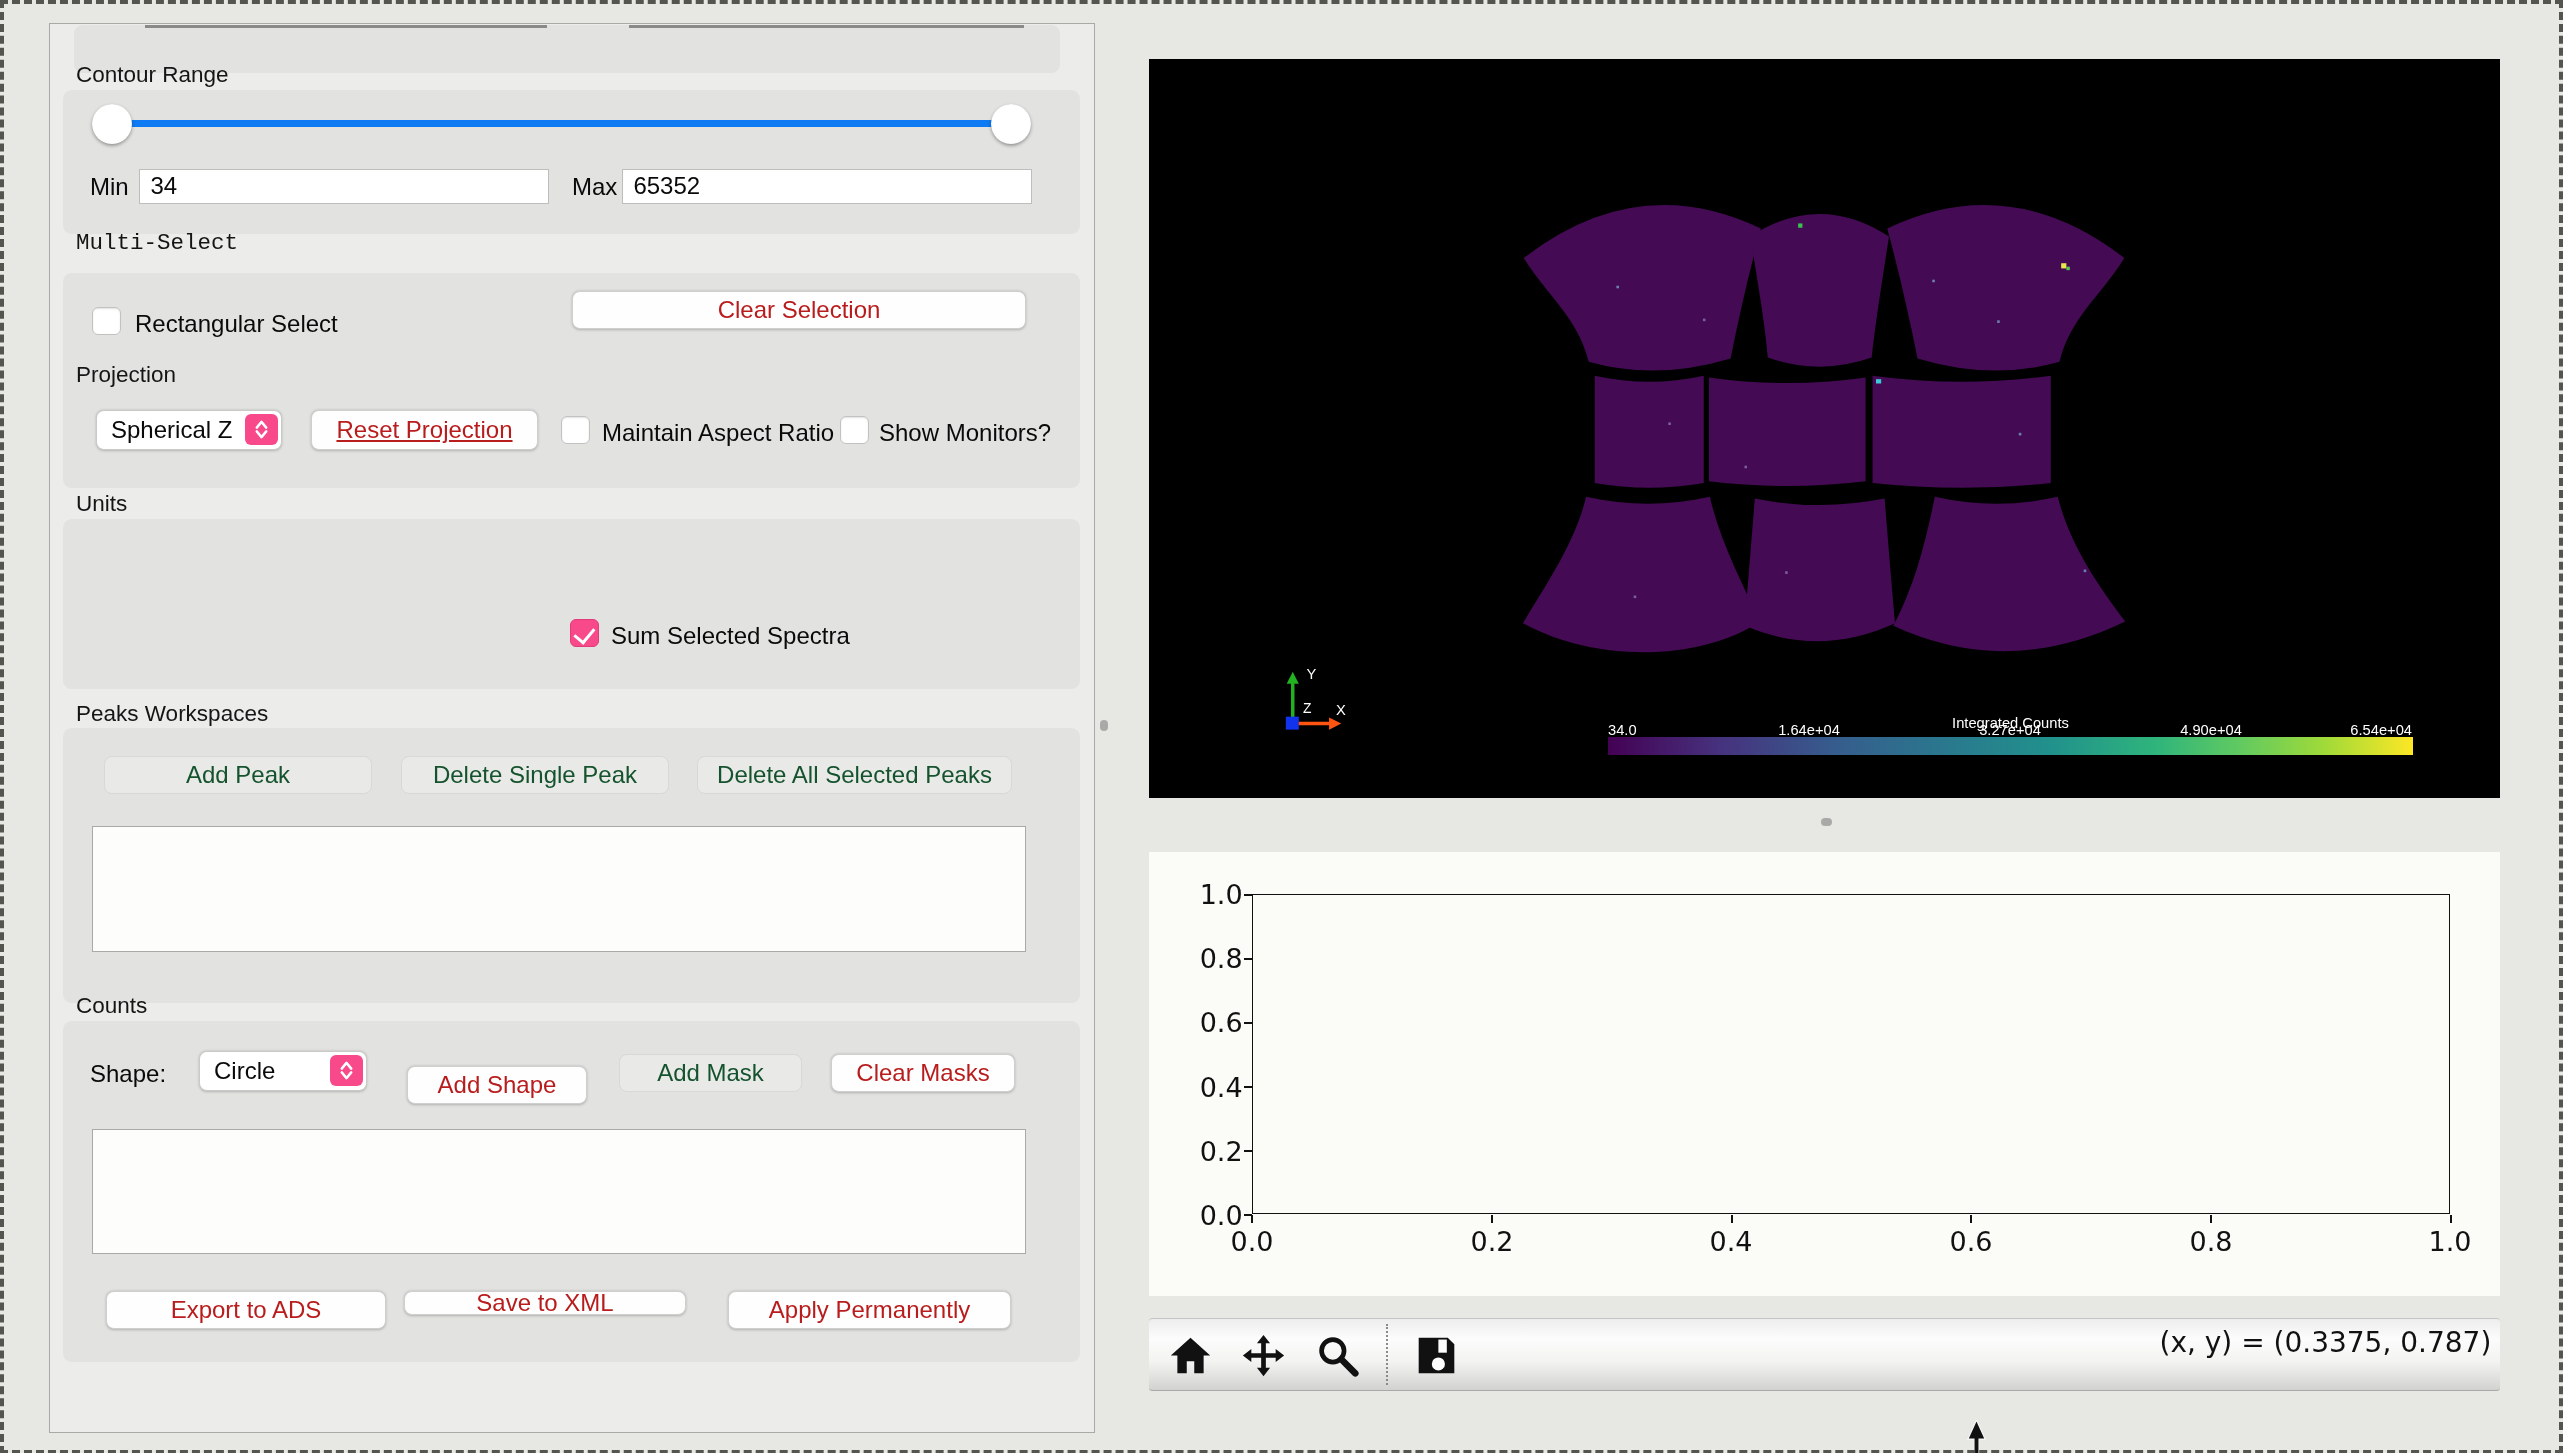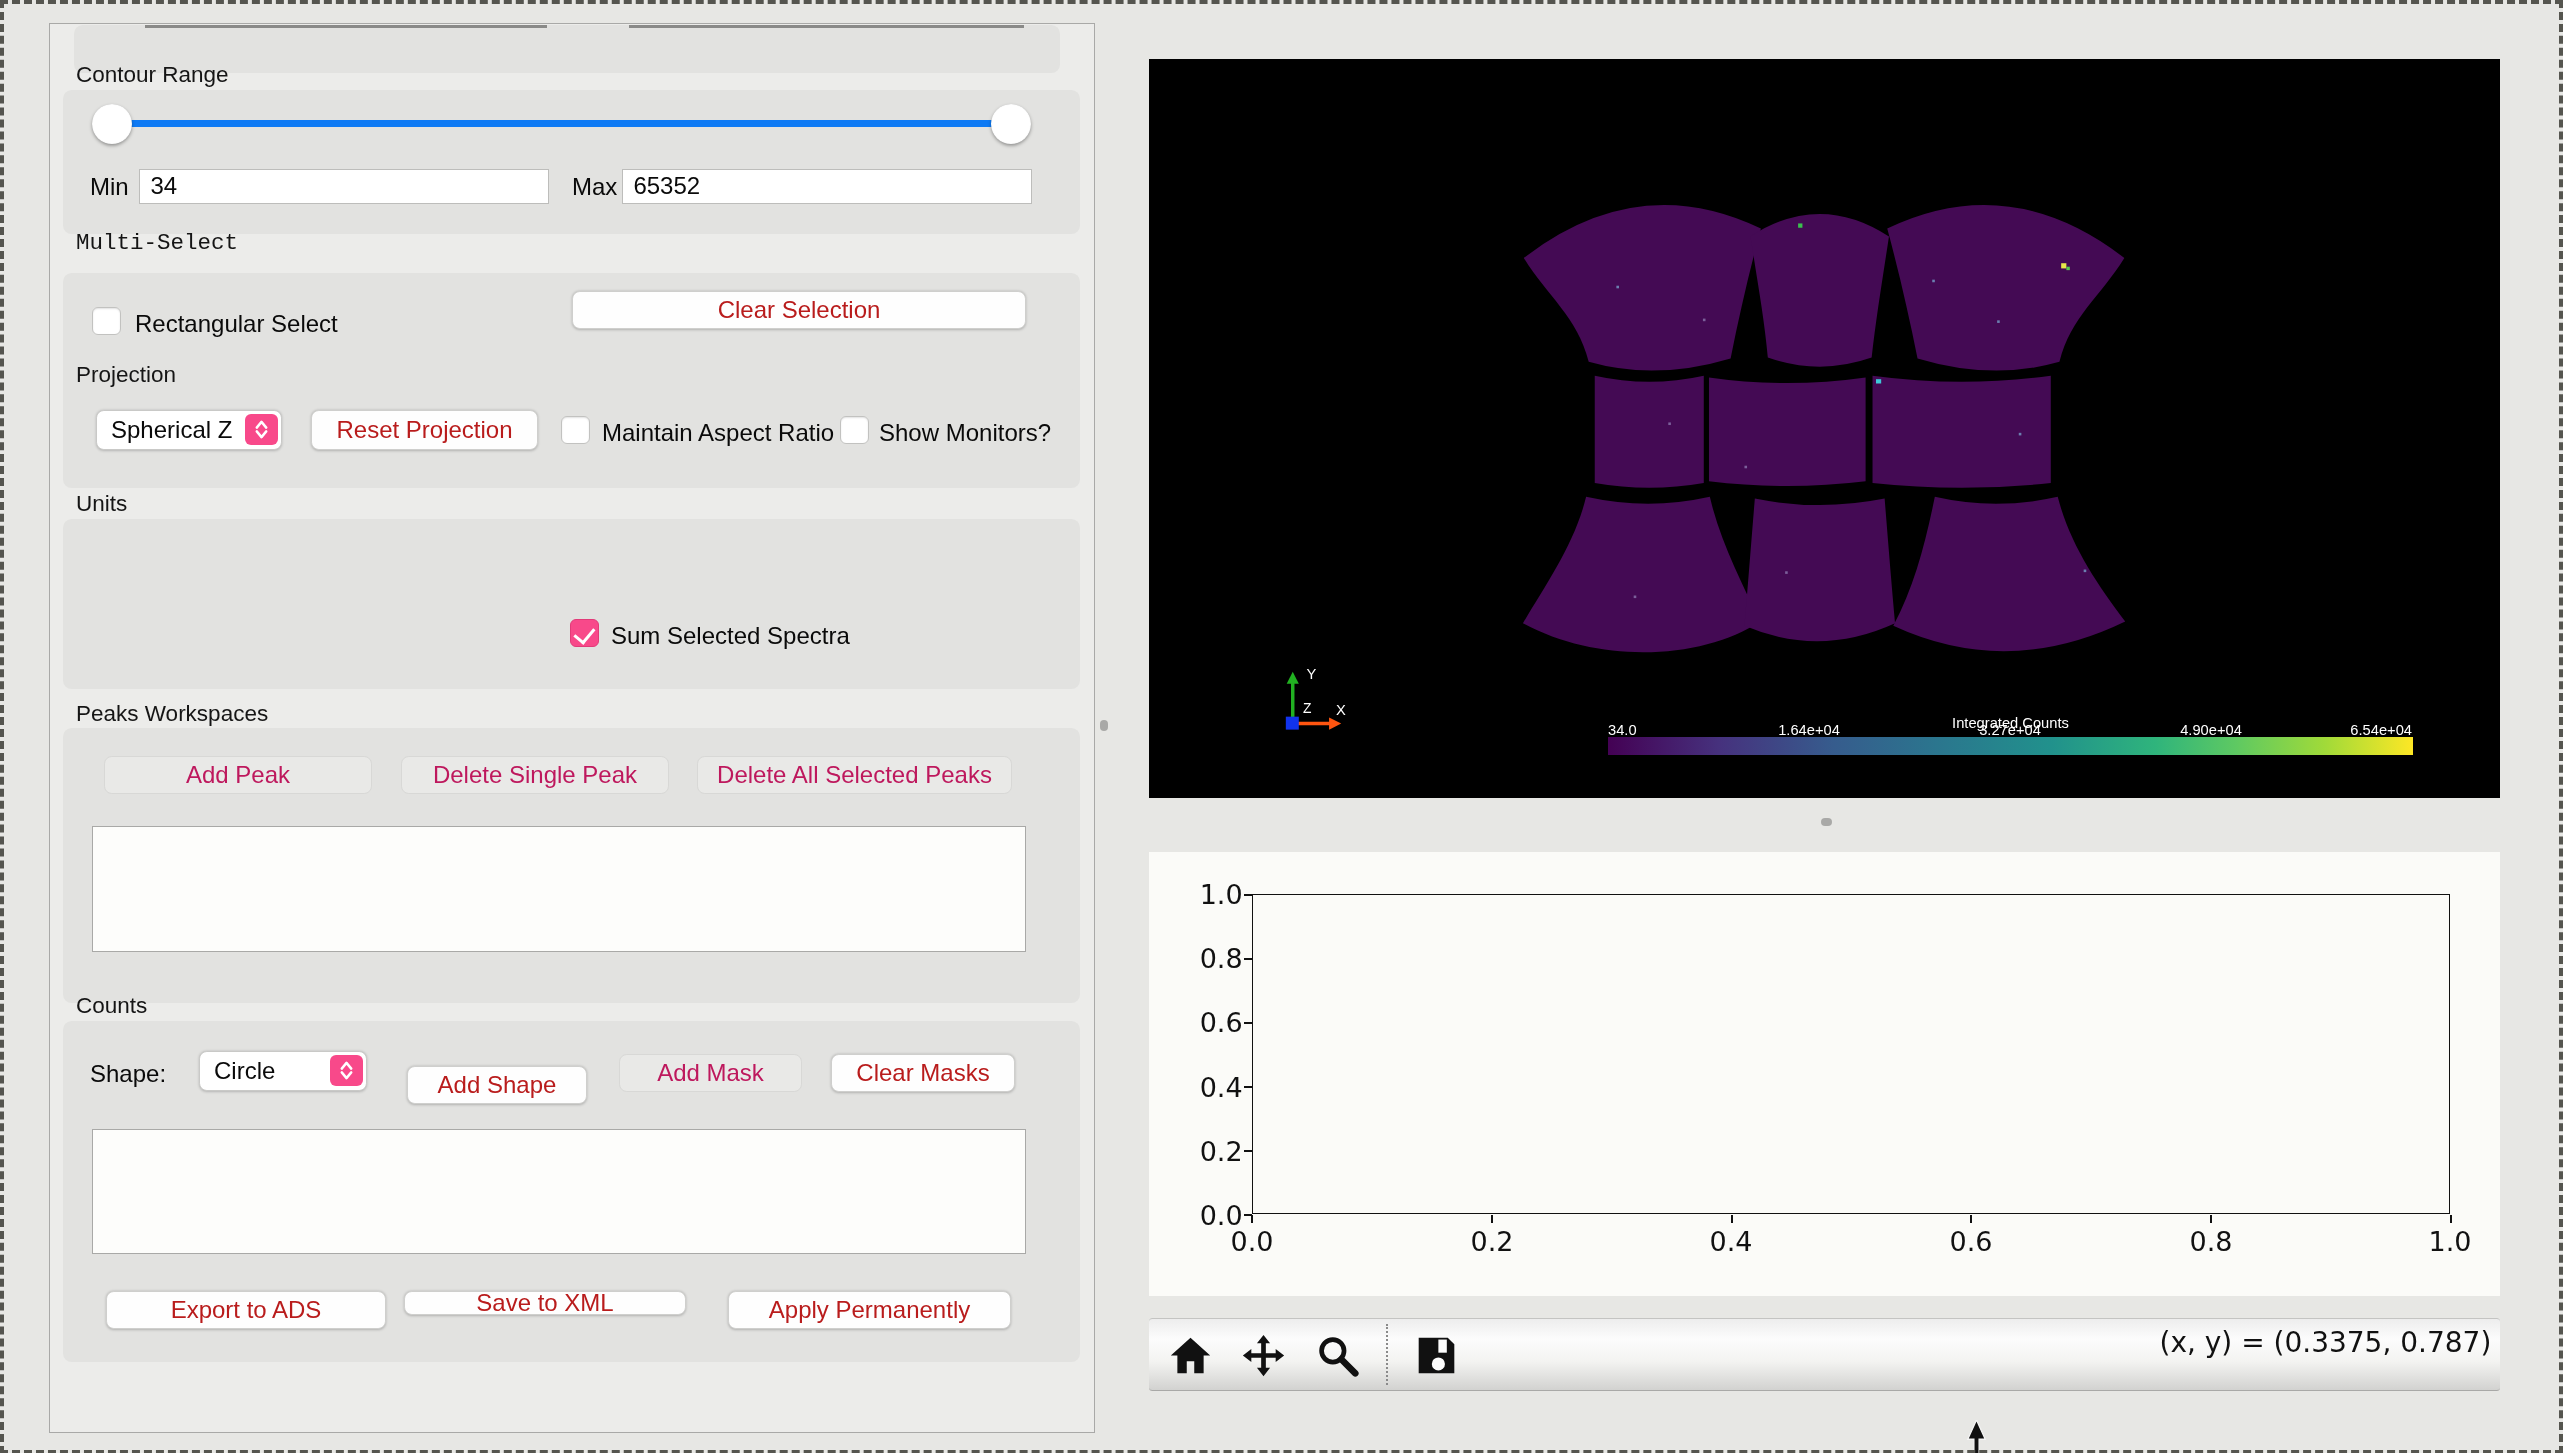--- a/index.html
+++ b/index.html
@@ -20,21 +20,21 @@
     left:49px; top:22.5px; width:1046px; height:1410px;
     background:#ececea; border:0.9px solid #a9a9a7;
   }
   .section-label { font-size:22.5px; color:#151515; }
   .groupbox { position:absolute; background:#e2e2e0; border-radius:8.7px; }
   .btn {
     position:absolute; background:#fefefe; border:0.9px solid #cfcfcd;
     border-radius:7.8px; box-shadow:0 0.9px 2.6px rgba(0,0,0,.22);
     font-size:24px; color:#b91c1c; display:flex; align-items:center; justify-content:center;
   }
-  .btn.disabled { background:#e9e9e7; color:#be185d; box-shadow:none; border-color:#d8d8d6; }
+  .btn.disabled { background:#e9e9e7; color:#14532d; box-shadow:none; border-color:#d8d8d6; }
   .field {
     position:absolute; background:#ffffff; border:0.9px solid #bdbdbb;
     font-size:24px; color:#0a0a0a; display:flex; align-items:center; padding-left:10.4px;
   }
   .whitebox { position:absolute; background:#fdfdfb; border:0.9px solid #a9a9a7; }
   .checkbox {
     position:absolute; width:28.6px; height:28.6px; background:#fff;
     border:0.9px solid #c2c2c0; border-radius:6px; box-shadow:inset 0 0.9px 1.7px rgba(0,0,0,.12);
   }
   .checkbox.checked { background:#f8498a; border-color:#e23b79; box-shadow:none; }
@@ -126,21 +126,21 @@
     <div class="section-label abs" style="left:26px; top:338px;">Projection</div>
     <div class="groupbox" style="left:13px; top:365px; width:1017px; height:99px;"></div>
     <div class="dropdown" style="left:46px; top:386px; width:186px; height:40px;">
       <span>Spherical Z</span>
       <span class="dd-chevrons">
         <svg width="19" height="21" viewBox="0 0 20 22">
             <path d="M5 9 L10 3 L15 9 M5 13 L10 19 L15 13" fill="none" stroke="#fff" stroke-width="2.6" stroke-linecap="round" stroke-linejoin="round"></path>
           </svg>
       </span>
     </div>
-    <div class="btn" style="left:261px; top:386px; width:227px; height:40px;">Reset Projection</div>
+    <div class="btn" style="left:261px; top:386px; width:227px; height:40px;text-decoration:underline;">Reset Projection</div>
     <div class="checkbox" id="cb-aspect" style="left:511px; top:392px;"></div>
     <div class="ctl-label" style="left:552px; top:395px;">Maintain Aspect Ratio</div>
     <div class="checkbox" id="cb-monitors" style="left:790px; top:392px;"></div>
     <div class="ctl-label" style="left:829px; top:395px;">Show Monitors?</div>
 
     <div class="section-label abs" style="left:26px; top:467px;">Units</div>
     <div class="groupbox" style="left:13px; top:495px; width:1017px; height:170px;"></div>
     <div class="checkbox checked" id="cb-sum" style="left:520px; top:595px;"></div>
     <div class="ctl-label" style="left:561px; top:598px;">Sum Selected Spectra</div>
 

